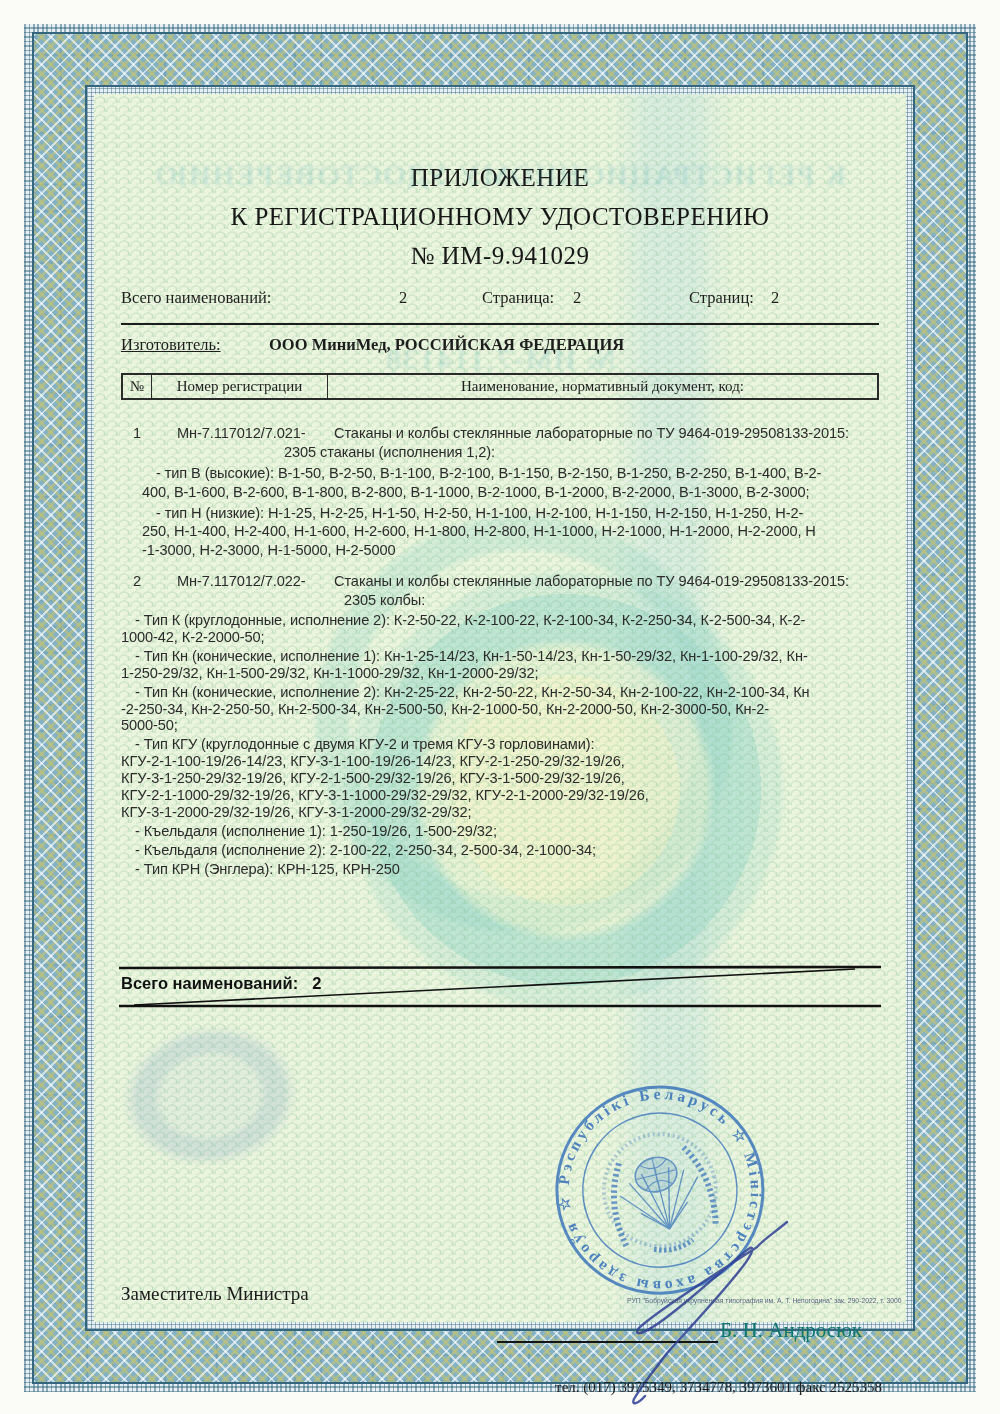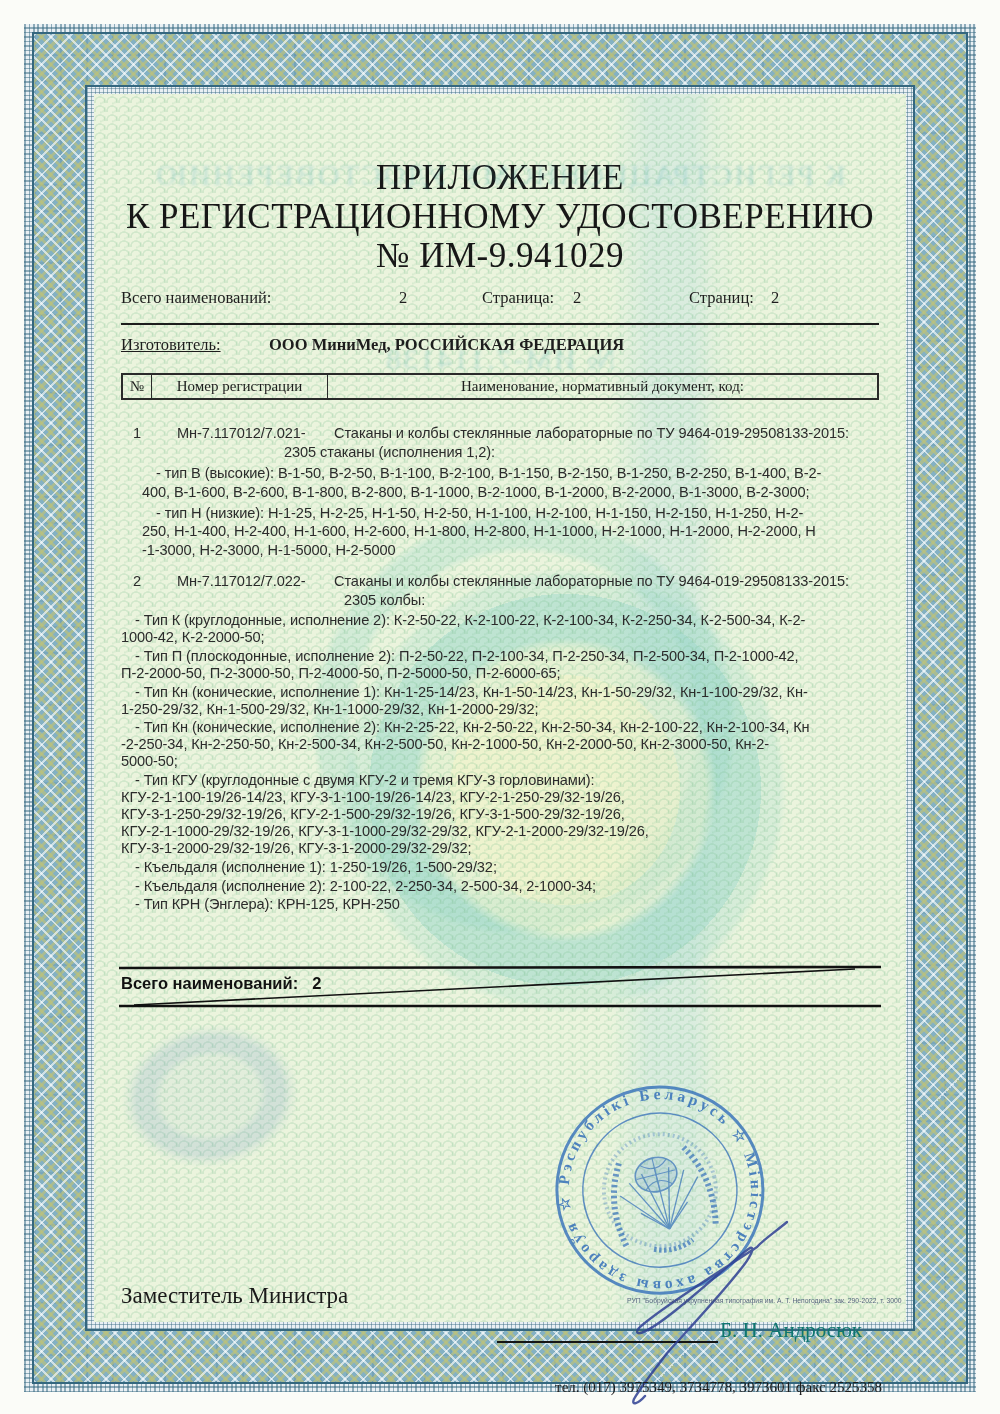--- a/index.html
+++ b/index.html
@@ -48,21 +48,21 @@
       linear-gradient(90deg, transparent 0 516px, rgba(150,205,228,.20) 556px 600px, rgba(150,205,228,.08) 620px, transparent 650px);
     background-size:12px 9px, 12px 9px, auto, auto, auto;
     background-position:0 0, 6px 4.5px, 0 0, 0 0, 0 0;
   }
   .ghost { position:absolute; left:0; right:0; text-align:center;
     color:rgba(70,170,180,.26); transform:scaleX(-1); filter:blur(1.8px);
     font-size:30px; letter-spacing:2px; pointer-events:none; }
   .ghost-a { top:64px; } .ghost-b { top:248px; }
 
   
-  .title { margin-top:64px; text-align:center; font-size:35px; line-height:39px; letter-spacing:.5px; color:#171717; }
+  .title { margin-top:64px; text-align:center; font-size:25px; line-height:39px; letter-spacing:.5px; color:#171717; }
   .meta-row { position:relative; margin-top:13px; height:24px; font-size:16.5px; }
   .meta-row span { position:absolute; top:0; }
   .m-l0 { left:0; } .m-v0 { left:278px; } .m-l1 { left:361px; } .m-v1 { left:452px; }
   .m-l2 { left:568px; } .m-v2 { left:650px; }
   .rule1 { margin-top:11px; border-top:2px solid #1d1d1d; }
   .manu { position:relative; margin-top:10px; height:22px; font-size:16.5px;text-decoration:underline; }
   .manu .val { position:absolute; left:148px; top:0; font-weight:bold; }
   .thead {
     margin-top:16px; display:grid; grid-template-columns:29px 176px 1fr;
     border:2px solid #2a2a2a; height:27px; font-size:15px;
@@ -82,21 +82,21 @@
   .item2 { margin-top:12px; }
   .item2 .cont { margin-left:223px; }
   .item2 .detail { line-height:16.9px; }
   .detail { white-space:pre-line; text-indent:14px; margin-top:2px; }
 
   
   .rules-svg { position:absolute; left:118px; top:962px; }
   .foot-total { position:absolute; left:121px; top:974px;
     font-family:"Liberation Sans", sans-serif; font-weight:bold; font-size:16.5px; color:#111; }
   .foot-total .v { margin-left:14px; }
-  .deputy { position:absolute; left:121px; top:1283px; font-size:23px; color:#1a1a1a; }
+  .deputy { position:absolute; left:121px; top:1283px; font-size:19px; color:#1a1a1a; }
   .sig-line { position:absolute; left:497px; top:1341px; width:221px; height:2px; background:#151515; }
   .sig-name { position:absolute; left:720px; top:1318px; font-size:21px; color:#0f766e; }
   .print-note { position:absolute; left:627px; top:1297px; white-space:nowrap;
     font-family:"Liberation Sans", sans-serif; font-size:6.8px; color:rgba(60,75,110,.85); }
   .phone { position:absolute; right:118px; top:1379px; font-size:15px; color:#1c1c1c; }
   .ghost-stamp { position:absolute; left:105px; top:1012px; width:210px; height:168px;
     border-radius:50%;
     background:radial-gradient(closest-side, rgba(120,160,200,.08) 0 46%, rgba(110,150,195,.20) 55% 70%, rgba(110,150,195,.07) 78%, transparent 85%);
     transform:rotate(-8deg); }
   .stamp { position:absolute; left:548px; top:1078px; width:225px; height:225px; transform:rotate(-14deg); opacity:.92; }
@@ -160,22 +160,20 @@
 
             <div class="item2">
               <div class="item-head">
                 <div class="num">2</div>
                 <div class="reg">Мн-7.117012/7.022-</div>
                 <div class="nm">Стаканы и колбы стеклянные лабораторные по ТУ 9464-019-29508133-2015:</div>
               </div>
               <div class="cont">2305 колбы:</div>
               <p class="detail">- Тип К (круглодонные, исполнение 2): К-2-50-22, К-2-100-22, К-2-100-34, К-2-250-34, К-2-500-34, К-2-
 1000-42, К-2-2000-50;</p>
-              <p class="detail">- Тип П (плоскодонные, исполнение 2): П-2-50-22, П-2-100-34, П-2-250-34, П-2-500-34, П-2-1000-42,
-П-2-2000-50, П-2-3000-50, П-2-4000-50, П-2-5000-50, П-2-6000-65;</p>
               <p class="detail">- Тип Кн (конические, исполнение 1): Кн-1-25-14/23, Кн-1-50-14/23, Кн-1-50-29/32, Кн-1-100-29/32, Кн-
 1-250-29/32, Кн-1-500-29/32, Кн-1-1000-29/32, Кн-1-2000-29/32;</p>
               <p class="detail">- Тип Кн (конические, исполнение 2): Кн-2-25-22, Кн-2-50-22, Кн-2-50-34, Кн-2-100-22, Кн-2-100-34, Кн
 -2-250-34, Кн-2-250-50, Кн-2-500-34, Кн-2-500-50, Кн-2-1000-50, Кн-2-2000-50, Кн-2-3000-50, Кн-2-
 5000-50;</p>
               <p class="detail">- Тип КГУ (круглодонные с двумя КГУ-2 и тремя КГУ-3 горловинами):
 КГУ-2-1-100-19/26-14/23, КГУ-3-1-100-19/26-14/23, КГУ-2-1-250-29/32-19/26,
 КГУ-3-1-250-29/32-19/26, КГУ-2-1-500-29/32-19/26, КГУ-3-1-500-29/32-19/26,
 КГУ-2-1-1000-29/32-19/26, КГУ-3-1-1000-29/32-29/32, КГУ-2-1-2000-29/32-19/26,
 КГУ-3-1-2000-29/32-19/26, КГУ-3-1-2000-29/32-29/32;</p>

